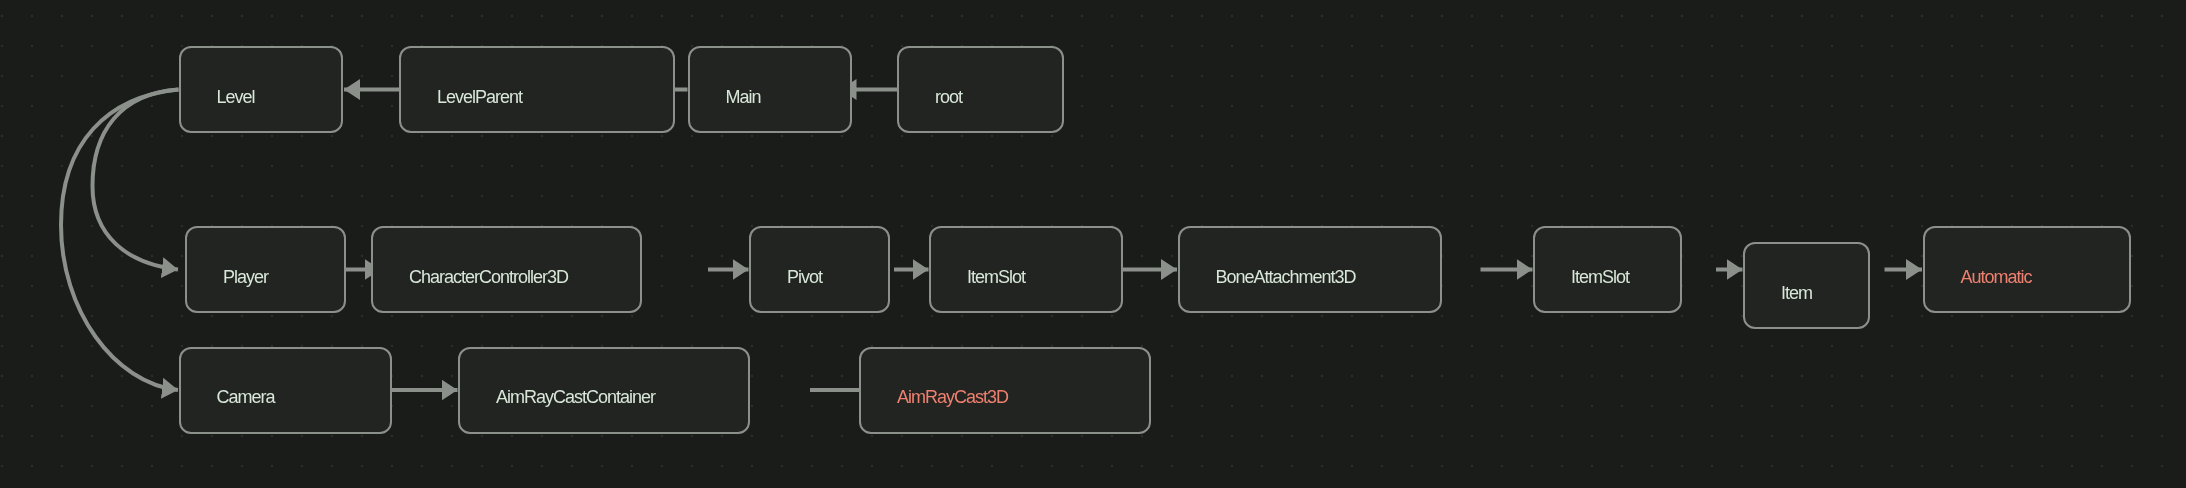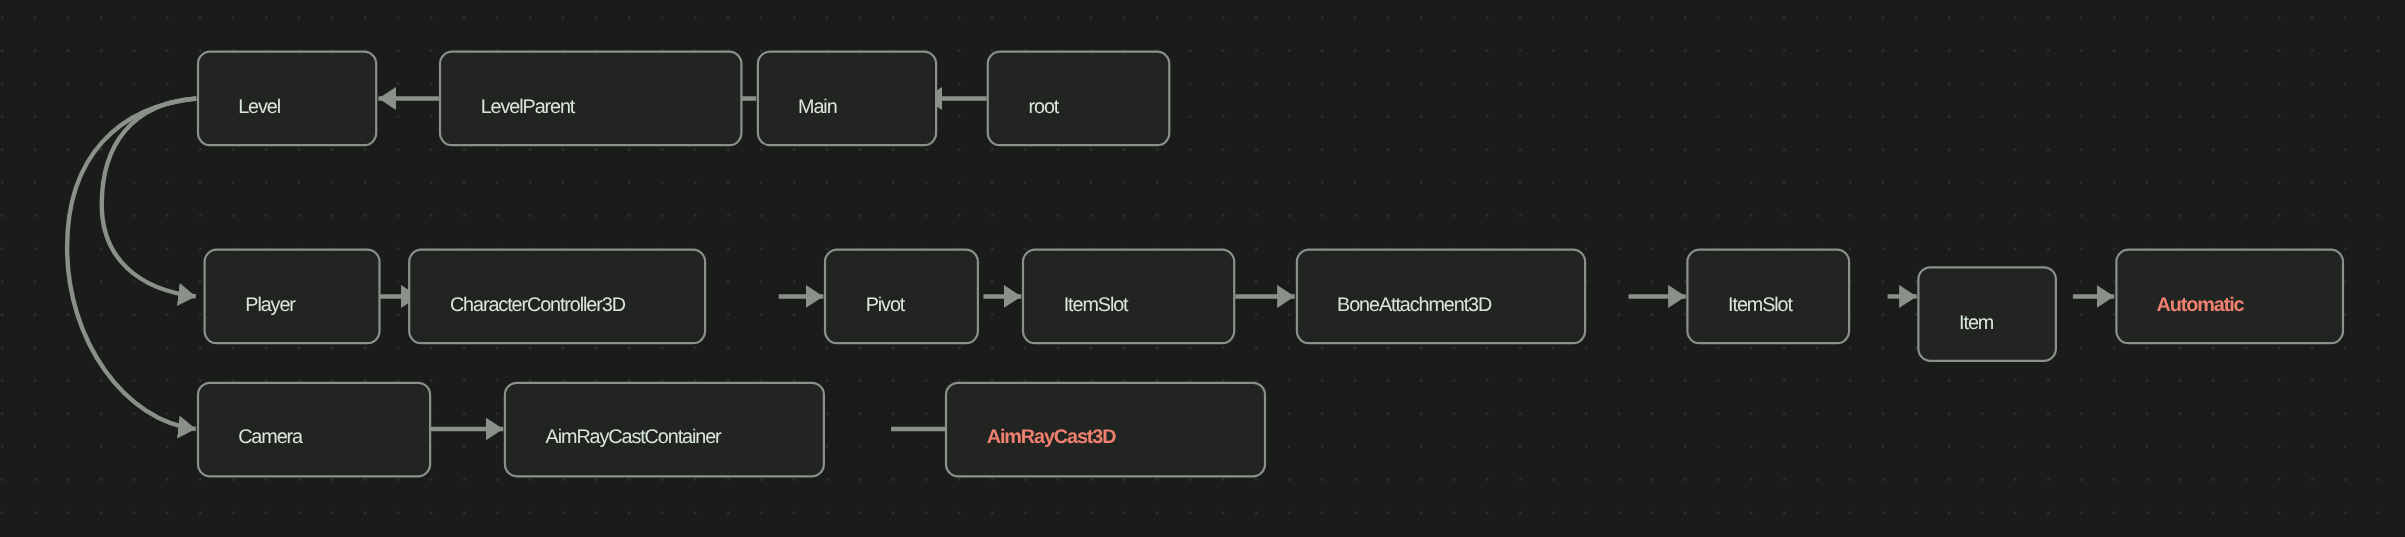--- a/index.html
+++ b/index.html
@@ -25,21 +25,21 @@
     border-radius:12px;
     display:flex;
     align-items:center;
     padding-left:36px;
     padding-top:15px;
     font-size:18px;
     letter-spacing:-1px;
     color:var(--text);
     white-space:nowrap;
   }
-  .node.accent{color:var(--accent);font-weight:bold;}
+  .node.accent{color:var(--accent);font-weight:normal;}
 </style>
 </head>
 <body>
 
 <svg id="edges" viewBox="0 0 2186 488">
   <defs>
     <marker id="arrow" viewBox="0 0 16 21" refX="16" refY="10.5" markerWidth="16" markerHeight="21" markerUnits="userSpaceOnUse" orient="auto">
       <path d="M0,0 L16,10.5 L0,21 Z" fill="#8b908b"></path>
     </marker>
   </defs>

